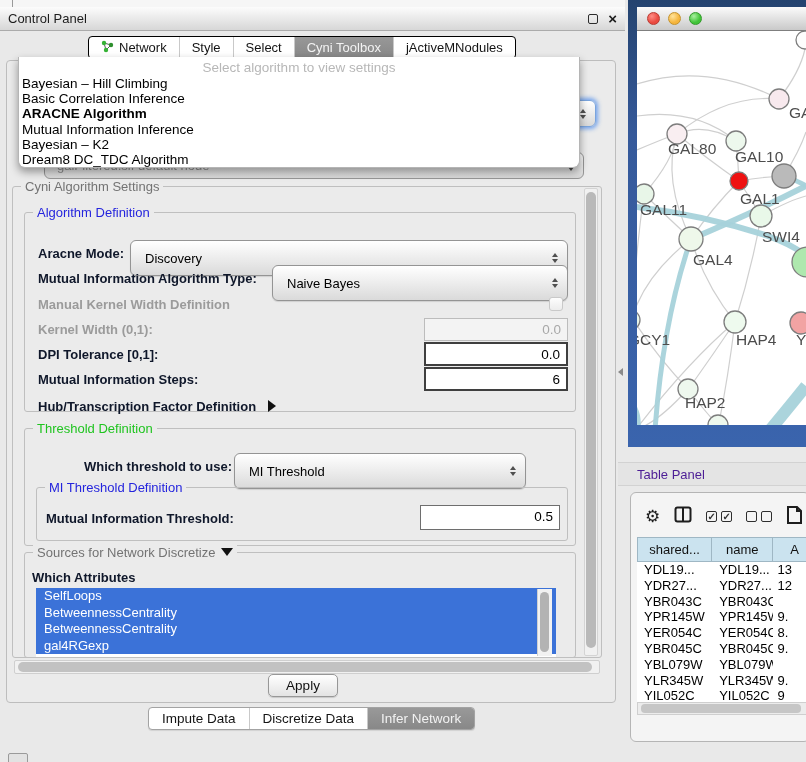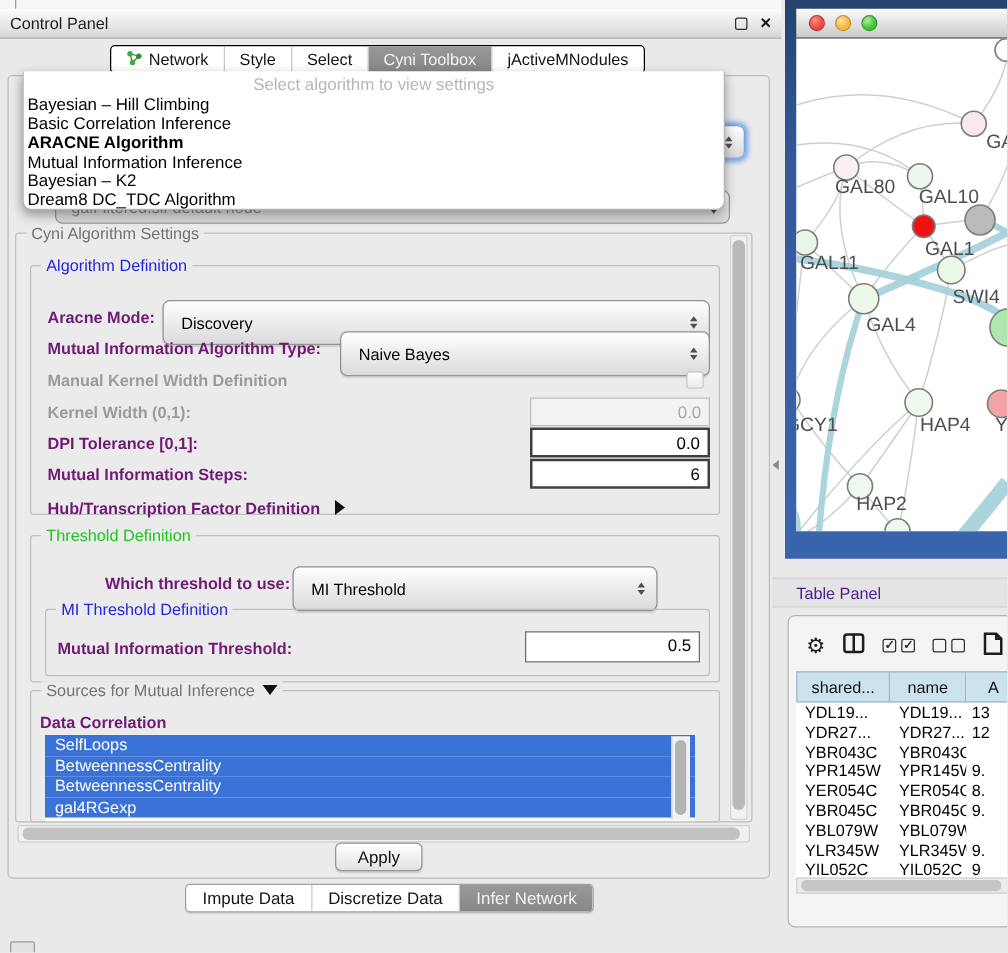--- a/index.html
+++ b/index.html
@@ -44,21 +44,21 @@
   .dd-item { height:15.2px; line-height:15.2px; font-size:13.5px; padding-left:3px; color:#000; cursor:pointer; }
   .dd-item.bold { font-weight:bold; }
 
   
   .group { border:1px solid #bfbfbf; border-radius:3px; }
   .group > .gt { position:absolute; top:-8px; left:8px; background:#ebebeb; padding:0 4px;
     font-size:13px; color:#737373; white-space:nowrap; }
   .gt.blue { color:#2424dd; }
   .gt.green { color:#1fc41f; }
 
-  .lbl { position:absolute; font-weight:bold; color:#701a75; font-size:13px; white-space:nowrap; }
+  .lbl { position:absolute; font-weight:bold; color:#0f172a; font-size:13px; white-space:nowrap; }
   .lbl.dis { color:#9b9b9b; }
 
   .combo { position:absolute; height:36px; border:1px solid #949494; border-radius:6px;
     background:linear-gradient(#ffffff,#dadada); display:flex; align-items:center;
     padding-left:14px; font-size:13px; color:#000; cursor:pointer; box-shadow:0 1px 1px rgba(0,0,0,.12); }
   .spin { position:absolute; right:9px; top:50%; transform:translateY(-50%); display:flex; flex-direction:column; gap:2px; }
   .spin i { display:block; width:0; height:0; border-left:3.5px solid transparent; border-right:3.5px solid transparent; }
   .spin .up { border-bottom:4.5px solid #4f4f4f; }
   .spin .dn { border-top:4.5px solid #4f4f4f; }
 
@@ -254,23 +254,23 @@
         <i class="dn"></i>
       </span>
   </div>
   <div class="abs group" style="left:36px; top:487px; width:532px; height:54px;">
     <span class="gt blue">MI Threshold Definition</span>
   </div>
   <span class="lbl" style="left:46px; top:511px;">Mutual Information Threshold:</span>
   <div class="field mid" style="left:420px; top:505px; width:140px;">0.5</div>
 
   <div class="abs group" style="left:24px; top:552px; width:552px; height:106px;">
-    <span class="gt"><span>Sources for Mutual Inference</span><span class="tri-down"></span></span>
-  </div>
-  <span class="lbl" style="left:32px; top:570px;">Data Correlation</span>
+    <span class="gt"><span>Sources for Network Discretize</span><span class="tri-down"></span></span>
+  </div>
+  <span class="lbl" style="left:32px; top:570px;">Which Attributes</span>
   <div class="abs attr-list">
     <div class="attr-item">SelfLoops</div>
     <div class="attr-item">BetweennessCentrality</div>
     <div class="attr-item">BetweennessCentrality</div>
     <div class="attr-item">gal4RGexp</div>
   </div>
   <div class="abs attr-vscroll"></div>
   <div class="abs attr-thumb"></div>
 
   <div class="abs vscroll"></div>

